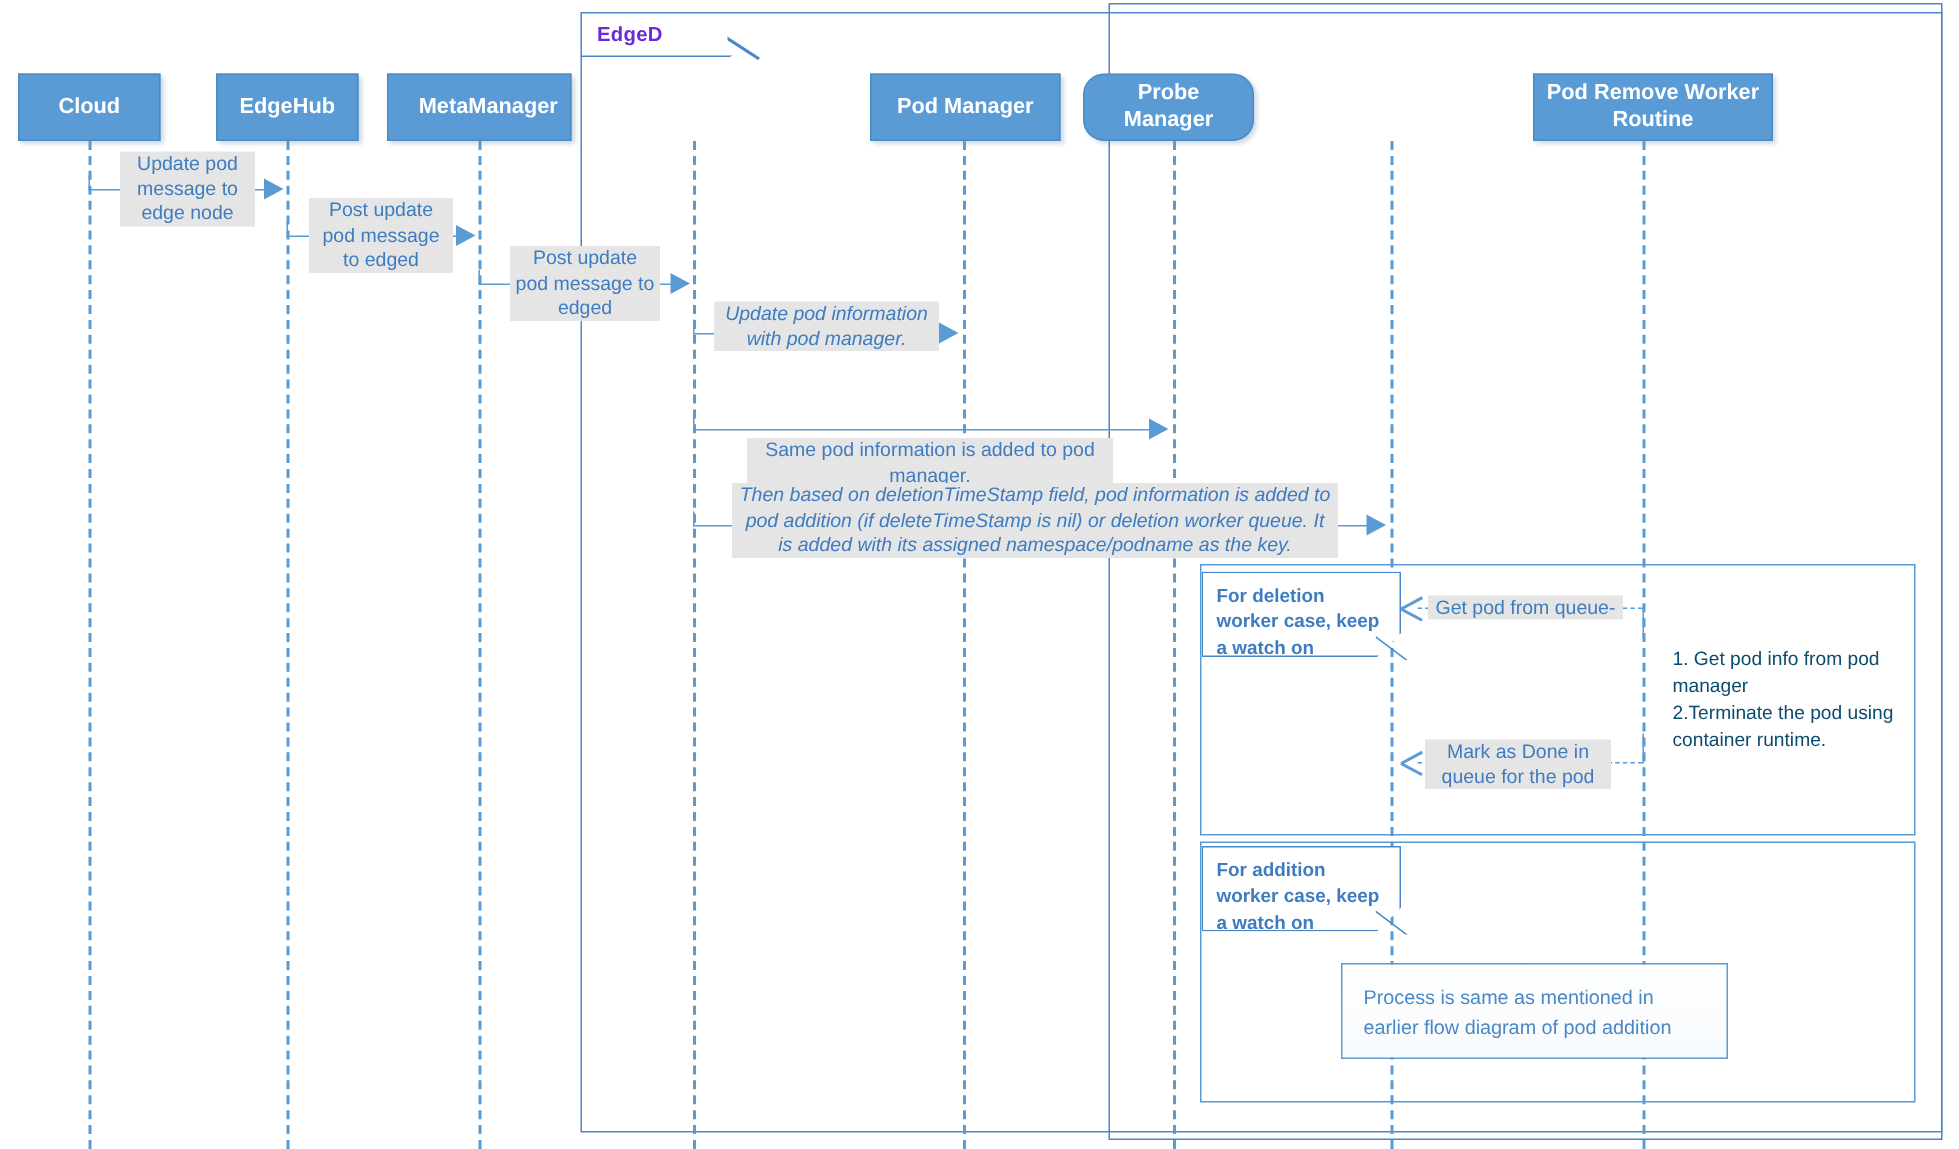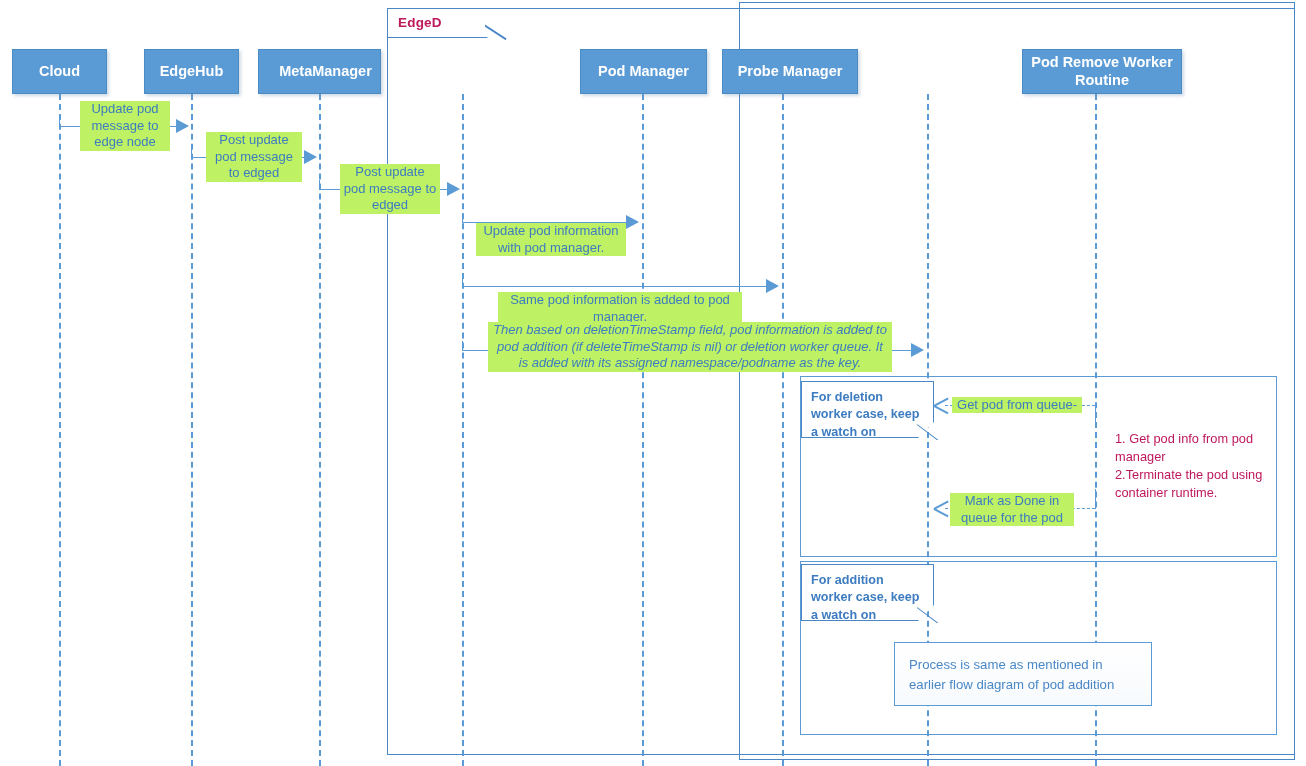--- a/index.html
+++ b/index.html
@@ -69,21 +69,21 @@
     background: #4a87c7;
     transform: rotate(33deg);
     transform-origin: left center;
   }
   .edged-tab-label {
     position: absolute;
     left: 398px;
     top: 15px;
     font-size: 13.5px;
     font-weight: 700;
-    color: #be185d;
+    color: #6d28d9;
     letter-spacing: .2px;
   }
 
   
   .lifeline {
     position: absolute;
     width: 0;
     border-left: 2px dashed #5b9bd5;
   }
 
@@ -143,21 +143,21 @@
   }
   .arrow-left-open::before { transform: rotate(-28deg); }
   .arrow-left-open::after  { transform: rotate(28deg); }
 
   .msg-label {
     position: absolute;
     color: #3d7cc0;
     font-size: 13px;
     line-height: 1.28;
     text-align: center;
-    background: #bef264;
+    background: #e5e5e5;
     padding: 0 3px;
     box-sizing: border-box;
   }
 
   
   .region {
     position: absolute;
     border: 1.3px solid #5b9bd5;
     box-sizing: border-box;
   }
@@ -189,21 +189,21 @@
     width: 28px;
     height: 1.4px;
     background: #4a87c7;
     transform: rotate(37deg);
     transform-origin: left center;
   }
 
   
   .textblock {
     position: absolute;
-    color: #be185d;
+    color: #0c4a6e;
     font-size: 12.8px;
     line-height: 1.42;
     text-align: left;
   }
   .boxed-note {
     position: absolute;
     border: 1.3px solid #5b9bd5;
     box-sizing: border-box;
     background: linear-gradient(to bottom, #ffffff 0%, #f7fafd 100%);
     color: #4a87c7;
@@ -243,21 +243,21 @@
 
   <div class="actor" style="left:258px; top:49px; width:123px; height:45px;padding-left:16px;">
     <span>MetaManager</span>
   </div>
 
 
   <div class="actor" style="left:580px; top:49px; width:127px; height:45px;">
     <span>Pod Manager</span>
   </div>
 
-  <div class="actor" style="left:722px; top:49px; width:136px; height:45px;">
+  <div class="actor" style="left:722px; top:49px; width:114px; height:45px;border-radius:14px;">
     <span>Probe Manager</span>
   </div>
 
 
   <div class="actor" style="left:1022px; top:49px; width:160px; height:45px;">
     <span>Pod Remove Worker Routine</span>
   </div>
 
   <div class="msg-vert" style="left:59px; top:117px; height:10px;"></div>
   <div class="msg-line" style="left:59px; top:126px; width:118px;"></div>
@@ -270,21 +270,21 @@
   <div class="msg-label" style="left:206px; top:132px; width:96px;">Post update pod message to edged</div>
 
   <div class="msg-vert" style="left:319px; top:180px; height:10px;"></div>
   <div class="msg-line" style="left:319px; top:189px; width:129px;"></div>
   <div class="arrow-right" style="left:447px; top:182px;"></div>
   <div class="msg-label" style="left:340px; top:164px; width:100px;">Post update pod message to edged</div>
 
   <div class="msg-vert" style="left:462px; top:213px; height:10px;"></div>
   <div class="msg-line" style="left:462px; top:222px; width:165px;"></div>
   <div class="arrow-right" style="left:626px; top:215px;"></div>
-  <div class="msg-label" style="left:476px; top:223px; width:150px;">Update pod information with pod manager.</div>
+  <div class="msg-label" style="left:476px; top:201px; width:150px;font-style:italic;">Update pod information with pod manager.</div>
 
   <div class="msg-vert" style="left:462px; top:277px; height:10px;"></div>
   <div class="msg-line" style="left:462px; top:286px; width:305px;"></div>
   <div class="arrow-right" style="left:766px; top:279px;"></div>
   <div class="msg-label" style="left:498px; top:276px; width:244px;margin-top:16px;">Same pod information is added to pod manager.</div>
 
   <div class="msg-vert" style="left:462px; top:341px; height:10px;"></div>
   <div class="msg-line" style="left:462px; top:350px; width:450px;"></div>
   <div class="arrow-right" style="left:911px; top:343px;"></div>
   <div class="msg-label" style="left:488px; top:322px; width:404px;font-style:italic;">Then based on deletionTimeStamp field, pod information is added to pod addition (if deleteTimeStamp is nil) or deletion worker queue. It is added with its assigned namespace/podname as the key.</div>

